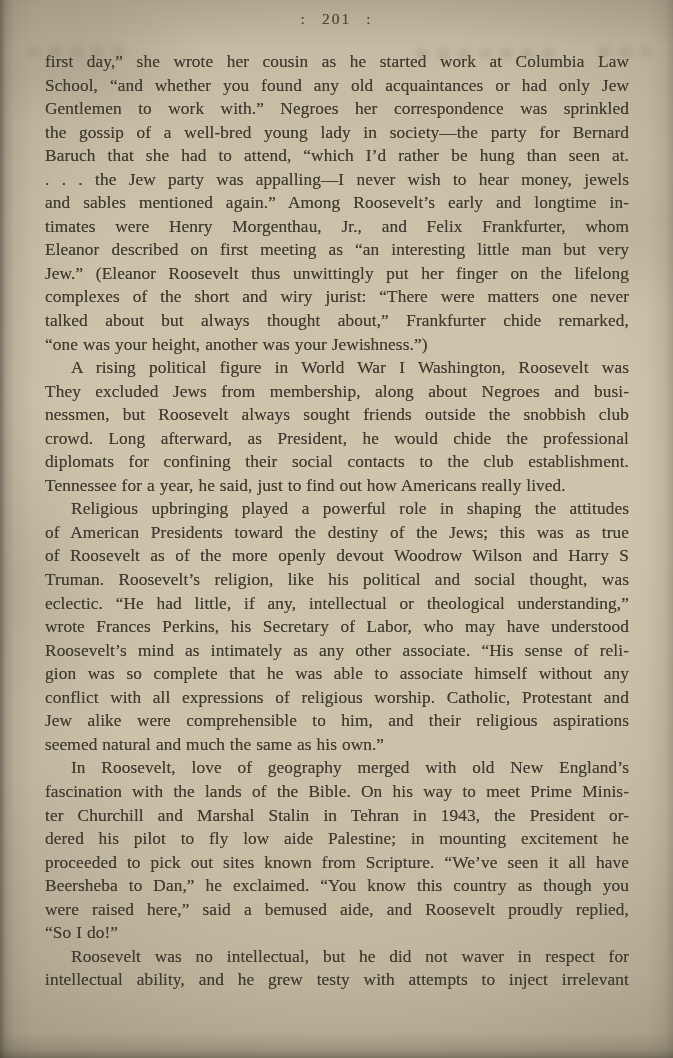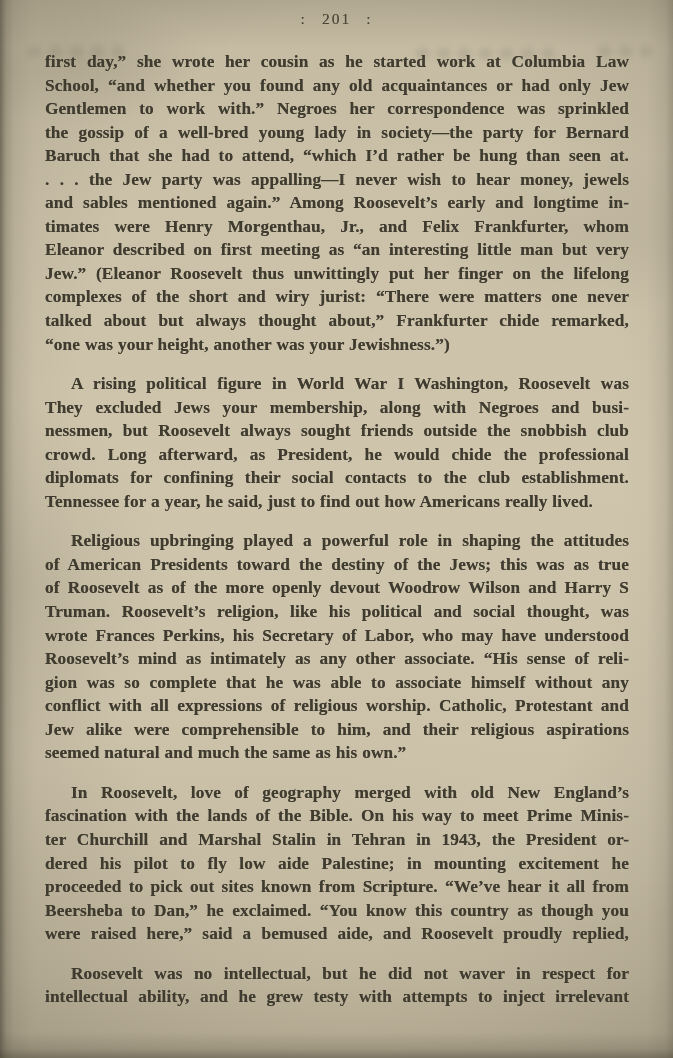--- a/index.html
+++ b/index.html
@@ -73,30 +73,30 @@
     position: absolute;
     left: 45px;
     top: 50px;
     width: 584px;
     font-size: 17.3px;
     line-height: 23.55px;
     letter-spacing: 0.1px;
     word-spacing: 0.5px;
     text-shadow: 0 0 0.5px rgba(63,59,47,0.65);
   }
-  .para { margin: 0; font-weight: bold; }
+  .para { margin: 0; }
   .line {
     height: 23.55px;
     text-align: justify;
     text-align-last: justify;
     white-space: normal;
     overflow: visible;
   }
   .line.end { text-align-last: left; }
-  .line.indent { text-indent: 26px; margin-top: 16px; }
+  .line.indent { text-indent: 26px; }
 </style>
 </head>
 <body>
 
 <div class="page">
 
   <div class="bleed b1"></div>
   <div class="bleed b2"></div>
   <div class="bleed b3"></div>
 
@@ -117,46 +117,48 @@
         <div class="line">and sables mentioned again.” Among Roosevelt’s early and longtime in-</div>
         <div class="line">timates were Henry Morgenthau, Jr., and Felix Frankfurter, whom</div>
         <div class="line">Eleanor described on first meeting as “an interesting little man but very</div>
         <div class="line">Jew.” (Eleanor Roosevelt thus unwittingly put her finger on the lifelong</div>
         <div class="line">complexes of the short and wiry jurist: “There were matters one never</div>
         <div class="line">talked about but always thought about,” Frankfurter chide remarked,</div>
         <div class="line end">“one was your height, another was your Jewishness.”)</div>
       </div>
       <div class="para">
         <div class="line indent">A rising political figure in World War I Washington, Roosevelt was</div>
-        <div class="line">They excluded Jews your membership, along with Negroes and busi-</div>
+        <div class="line">They excluded Jews from membership, along about Negroes and busi-</div>
         <div class="line">nessmen, but Roosevelt always sought friends outside the snobbish club</div>
         <div class="line">crowd. Long afterward, as President, he would chide the professional</div>
         <div class="line">diplomats for confining their social contacts to the club establishment.</div>
         <div class="line end">Tennessee for a year, he said, just to find out how Americans really lived.</div>
       </div>
       <div class="para">
         <div class="line indent">Religious upbringing played a powerful role in shaping the attitudes</div>
         <div class="line">of American Presidents toward the destiny of the Jews; this was as true</div>
         <div class="line">of Roosevelt as of the more openly devout Woodrow Wilson and Harry S</div>
         <div class="line">Truman. Roosevelt’s religion, like his political and social thought, was</div>
+        <div class="line">eclectic. “He had little, if any, intellectual or theological understanding,”</div>
         <div class="line">wrote Frances Perkins, his Secretary of Labor, who may have understood</div>
         <div class="line">Roosevelt’s mind as intimately as any other associate. “His sense of reli-</div>
         <div class="line">gion was so complete that he was able to associate himself without any</div>
         <div class="line">conflict with all expressions of religious worship. Catholic, Protestant and</div>
         <div class="line">Jew alike were comprehensible to him, and their religious aspirations</div>
         <div class="line end">seemed natural and much the same as his own.”</div>
       </div>
       <div class="para">
         <div class="line indent">In Roosevelt, love of geography merged with old New England’s</div>
         <div class="line">fascination with the lands of the Bible. On his way to meet Prime Minis-</div>
         <div class="line">ter Churchill and Marshal Stalin in Tehran in 1943, the President or-</div>
         <div class="line">dered his pilot to fly low aide Palestine; in mounting excitement he</div>
-        <div class="line">proceeded to pick out sites known from Scripture. “We’ve hear it all from</div>
+        <div class="line">proceeded to pick out sites known from Scripture. “We’ve seen it all have</div>
         <div class="line">Beersheba to Dan,” he exclaimed. “You know this country as though you</div>
         <div class="line">were raised here,” said a bemused aide, and Roosevelt proudly replied,</div>
+        <div class="line end">“So I do!”</div>
       </div>
       <div class="para">
         <div class="line indent">Roosevelt was no intellectual, but he did not waver in respect for</div>
         <div class="line">intellectual ability, and he grew testy with attempts to inject irrelevant</div>
       </div>
     </main>
 
 </div>
 
 </body></html>

